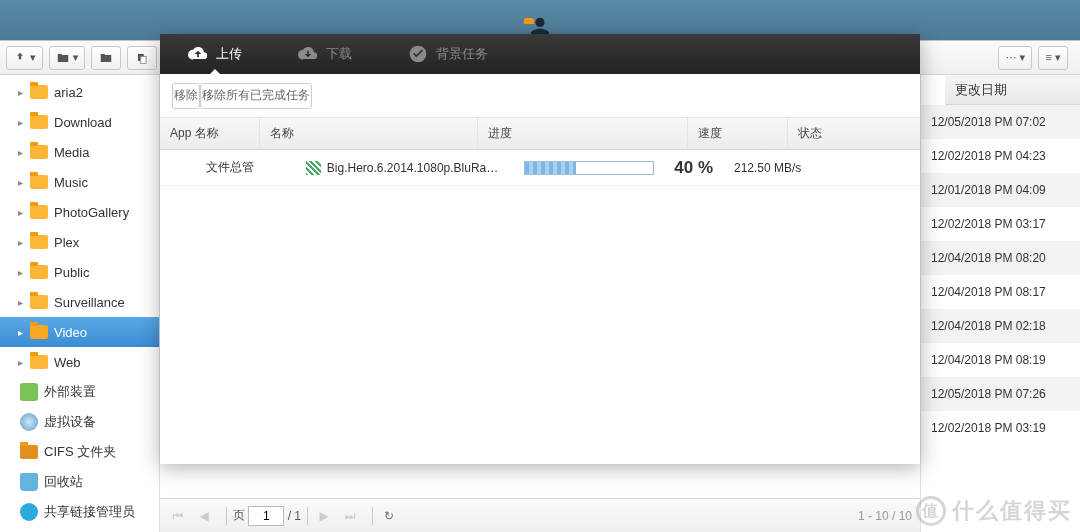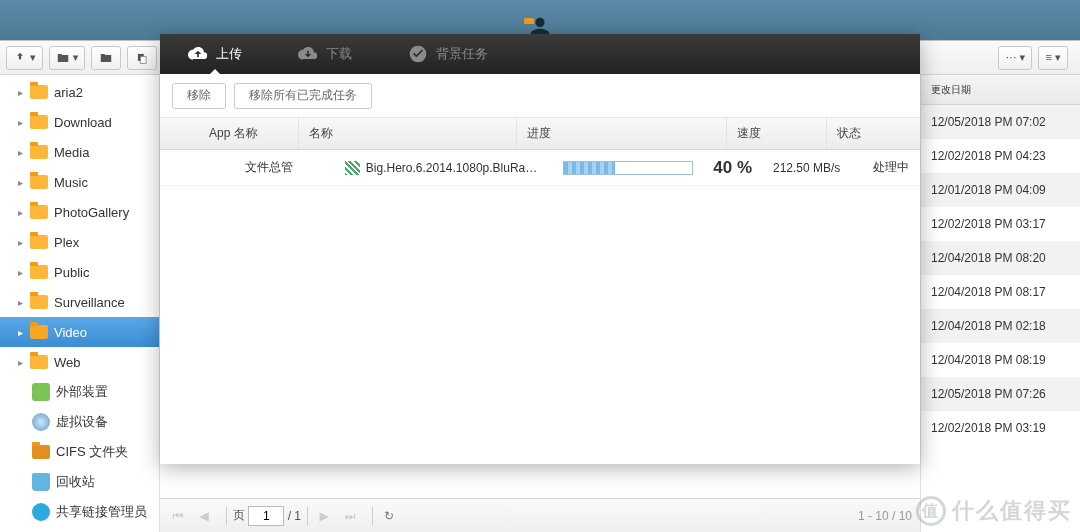--- a/index.html
+++ b/index.html
@@ -20,21 +20,21 @@
 
   
   .file-window { position:absolute; top:40px; left:0; right:0; bottom:0; background:#fff; border-top:1px solid #c0c0c0; display:flex; flex-direction:column; }
   .fw-toolbar { height:34px; border-bottom:1px solid #d5d5d5; background:linear-gradient(#fafafa,#efefef); display:flex; align-items:center; padding:0 6px; }
   .fw-btn { height:24px; min-width:30px; border:1px solid #c8c8c8; background:linear-gradient(#fff,#f0f0f0); border-radius:3px; margin-right:6px; display:flex; align-items:center; justify-content:center; font-size:11px; color:#555; padding:0 6px; }
   .fw-btn svg { width:14px; height:14px; fill:#555; }
   .fw-toolbar .spacer { flex:1; }
 
   .fw-body { flex:1; display:flex; overflow:hidden; }
   .sidebar { width:160px; border-right:1px solid #e0e0e0; overflow-y:auto; background:#fff; padding-top:2px; }
-  .tree-item { display:flex; align-items:center; height:30px; font-size:13px; color:#333; padding-left:20px; cursor:pointer; }
+  .tree-item { display:flex; align-items:center; height:30px; font-size:13px; color:#333; padding-left:8px; cursor:pointer; }
   .tree-item.indent { padding-left:18px; }
   .tree-item.selected { background:linear-gradient(#5aa9e6,#3a8cd4); color:#fff; }
   .tree-item .caret { width:10px; display:inline-block; font-size:10px; color:#888; margin-right:2px; }
   .tree-item.selected .caret { color:#fff; }
   .folder-ico { width:18px; height:14px; background:#fdb638; border-radius:2px; margin-right:6px; position:relative; }
   .folder-ico.open { background:#f7a823; }
   .folder-ico::before { content:""; position:absolute; top:-3px; left:0; width:8px; height:4px; background:#f49b12; border-radius:1px 1px 0 0; }
   .dev-ico { width:18px; height:18px; border-radius:3px; margin-right:6px; }
   .dev-ico.ext { background:#7cc355; }
   .dev-ico.virt { background:radial-gradient(circle,#d0e8f5,#5a9bc9); border-radius:50%; }
@@ -46,37 +46,37 @@
   .main-content { flex:1; }
   .main-footer { height:34px; border-top:1px solid #d5d5d5; background:linear-gradient(#fafafa,#efefef); display:flex; align-items:center; padding:0 8px; font-size:12px; color:#555; }
   .pg-btn { width:20px; height:20px; display:flex; align-items:center; justify-content:center; margin-right:6px; color:#777; border-radius:2px; }
   .pg-btn.disabled { color:#ccc; }
   .pg-sep { width:1px; height:18px; background:#ccc; margin:0 6px; }
   .pg-input { width:36px; height:20px; border:1px solid #bbb; text-align:center; font-size:12px; }
   .main-footer .spacer { flex:1; }
   .main-footer .range { color:#999; }
 
   .date-col { width:160px; border-left:1px solid #e0e0e0; background:#fff; font-size:12px; color:#333; }
-  .date-header { height:30px; background:linear-gradient(#f5f5f5,#e9e9e9); border-bottom:1px solid #d5d5d5; display:flex; align-items:center; padding:0 10px; font-size:10px; }
+  .date-header { height:30px; background:linear-gradient(#f5f5f5,#e9e9e9); border-bottom:1px solid #d5d5d5; display:flex; align-items:center; padding:0 10px; font-size:13px;margin-left:24px; }
   .date-row { height:34px; display:flex; align-items:center; padding:0 10px; }
   .date-row.alt { background:#f2f2f2; }
 
   
   .dialog { position:absolute; top:34px; left:160px; width:760px; height:430px; background:#fff; box-shadow:0 4px 20px rgba(0,0,0,0.3); display:flex; flex-direction:column; z-index:10;justify-content:center; }
   .dialog-tabs { height:40px; background:linear-gradient(#3a3a3a,#222); display:flex; align-items:stretch; }
   .dtab { display:flex; align-items:center; padding:0 28px; color:#8a8a8a; font-size:13px; cursor:pointer; position:relative; }
   .dtab.active { color:#fff; }
   .dtab.active::after { content:""; position:absolute; bottom:-1px; left:50%; margin-left:-6px; border:6px solid transparent; border-bottom-color:#fff; }
   .dtab svg { width:20px; height:20px; margin-right:8px; fill:currentColor; }
   .dialog-actions { height:44px; border-bottom:1px solid #e5e5e5; display:flex; align-items:center; padding:0 12px; }
-  .dact-btn { height:26px; border:1px solid #ccc; background:#fff; border-radius:3px; padding:0 14px; font-size:12px; color:#666; margin-right:8px; cursor:pointer; display:flex; align-items:center; }
+  .dact-btn { height:26px; border:1px solid #ccc; background:#fff; border-radius:3px; padding:0 1px; font-size:12px; color:#666; cursor:pointer; display:flex; align-items:center; }
   .dialog-table { flex:1; overflow:auto; }
   .dt-head { height:32px; background:linear-gradient(#f8f8f8,#ececec); border-bottom:1px solid #d5d5d5; display:flex; font-size:12px; color:#444; }
   .dt-head > div, .dt-row > div { border-right:1px solid #e4e4e4; display:flex; align-items:center; padding:0 10px; }
-  .col-app { width:100px;margin-left:39px; }
+  .col-app { width:100px; }
   .col-name { width:218px; }
   .col-prog { width:210px; }
   .col-speed { width:100px; }
   .col-status { flex:1; border-right:none !important; }
   .dt-row { height:36px; display:flex; font-size:12px; color:#333; border-bottom:1px solid #f0f0f0;padding-left:36px; }
   .dt-row > div { border-right:1px solid transparent; }
   .file-icon { width:16px; height:14px; margin-right:6px; background:repeating-linear-gradient(45deg,#4aa869,#4aa869 2px,transparent 2px,transparent 4px); }
   .progress-outer { width:130px; height:14px; border:1px solid #9bbfd9; background:#fff; position:relative; }
   .progress-inner { height:100%; background:repeating-linear-gradient(90deg,#7db9e8,#7db9e8 4px,#a8d1f0 4px,#a8d1f0 8px); }
   .prog-pct { margin-left:auto; font-weight:bold; font-size:17px; }
@@ -303,21 +303,20 @@
             <span class="file-icon"></span>
             <span style="white-space:nowrap;overflow:hidden;text-overflow:ellipsis;">Big.Hero.6.2014.1080p.BluRay.x2...</span>
           </div>
           <div class="col-prog">
             <div class="progress-outer">
               <div class="progress-inner" style="width:40%"></div>
             </div>
             <span class="prog-pct">40 %</span>
           </div>
           <div class="col-speed">212.50 MB/s</div>
-          <div class="col-status">处理中</div>
         </div>
       </div>
   </div>
 </div>
 
 <div class="watermark">
   <span class="circ">值</span>
   <span>什么值得买</span>
 </div>
 

